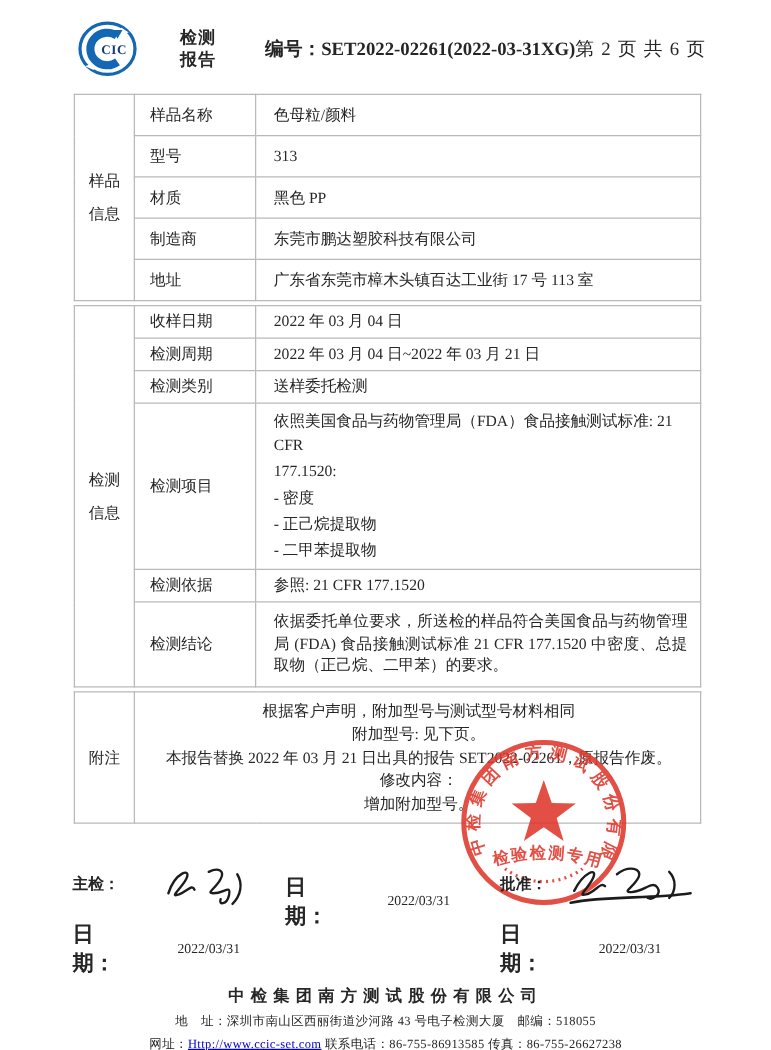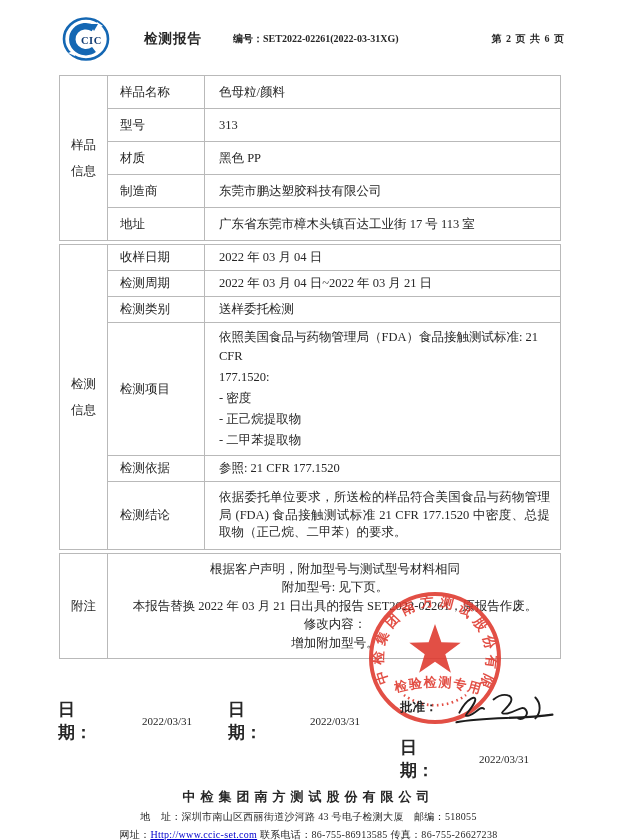--- a/index.html
+++ b/index.html
@@ -8,22 +8,22 @@
     width:617px; height:840px; position:relative; overflow:hidden;
     font-family:"Liberation Serif","DejaVu Serif",serif;
     color:#262626;
   }
   .page { position:absolute; inset:0; }
 
   
   .header { position:absolute; top:14px; left:60px; right:52px; height:50px; display:flex; align-items:center; }
   .logo { width:52px; height:46px; flex:0 0 auto; }
   .hdr-title { font-weight:bold; font-size:13.5px; margin-left:32px; letter-spacing:1px; }
-  .hdr-no { font-weight:bold; font-size:10px; margin-left:31px; white-space:nowrap; }
-  .hdr-page { font-weight:bold; font-size:10px; margin-left:auto; white-space:nowrap; letter-spacing:1px; }
+  .hdr-no { font-weight:bold; font-size:15px; margin-left:31px; white-space:nowrap; }
+  .hdr-page { font-weight:normal; font-size:15px; margin-left:auto; white-space:nowrap; letter-spacing:1px; }
 
   
   .tablewrap { position:absolute; left:59px; top:75px; width:502px; z-index:1; }
   table.grp { width:100%; border-collapse:collapse; table-layout:fixed; margin-bottom:3px; }
   table.grp td { border:1.5px solid #b9b9b9; font-size:12.5px; vertical-align:middle; background:transparent; }
   td.c-label { text-align:center; line-height:2.1; padding:4px 10px; color:#262626; }
   td.c-field { padding:4px 4px 4px 12px; }
   td.c-value { padding:4px 10px 4px 14px; }
   .g0 td, .g1 td { height:33px; }
   .g2 td { height:26px; }
@@ -180,20 +180,30 @@
     </text>
     <text font-size="13" font-weight="bold" fill="#df372c" letter-spacing="1.5" font-family="Liberation Serif, DejaVu Serif, serif">
       <textPath href="#arcMid" startOffset="12">检验检测专用章</textPath>
     </text>
     <path d="M44,112 A52,52 0 0 0 106,112" fill="none" stroke="#df372c" stroke-width="2.6" stroke-dasharray="1.6,3.4"></path>
   </svg>
 
   <div class="sigrow">
 
     <div class="sigblock sb1">
+      <div class="role-row">
+        <span class="role-label">主检：</span>
+        <svg class="sig-svg" viewBox="0 0 100 40">
+          <g fill="none" stroke="#1c1c1c" stroke-width="2" stroke-linecap="round">
+            <path d="M16,28 C22,10 36,6 31,16 C27,24 16,32 25,29 C32,26 36,20 38,25"></path>
+            <path d="M50,10 C58,6 64,9 60,16 C56,24 47,28 54,28 C63,28 69,20 67,30 C65,38 58,38 60,33"></path>
+            <path d="M74,12 C79,20 77,30 70,37"></path>
+          </g>
+        </svg>
+      </div>
       <div class="date-row">
         <span class="date-label">日期：</span>
         <span class="date-val">2022/03/31</span>
       </div>
     </div>
 
     <div class="sigblock sb2">
       <div class="date-row">
         <span class="date-label">日期：</span>
         <span class="date-val">2022/03/31</span>

